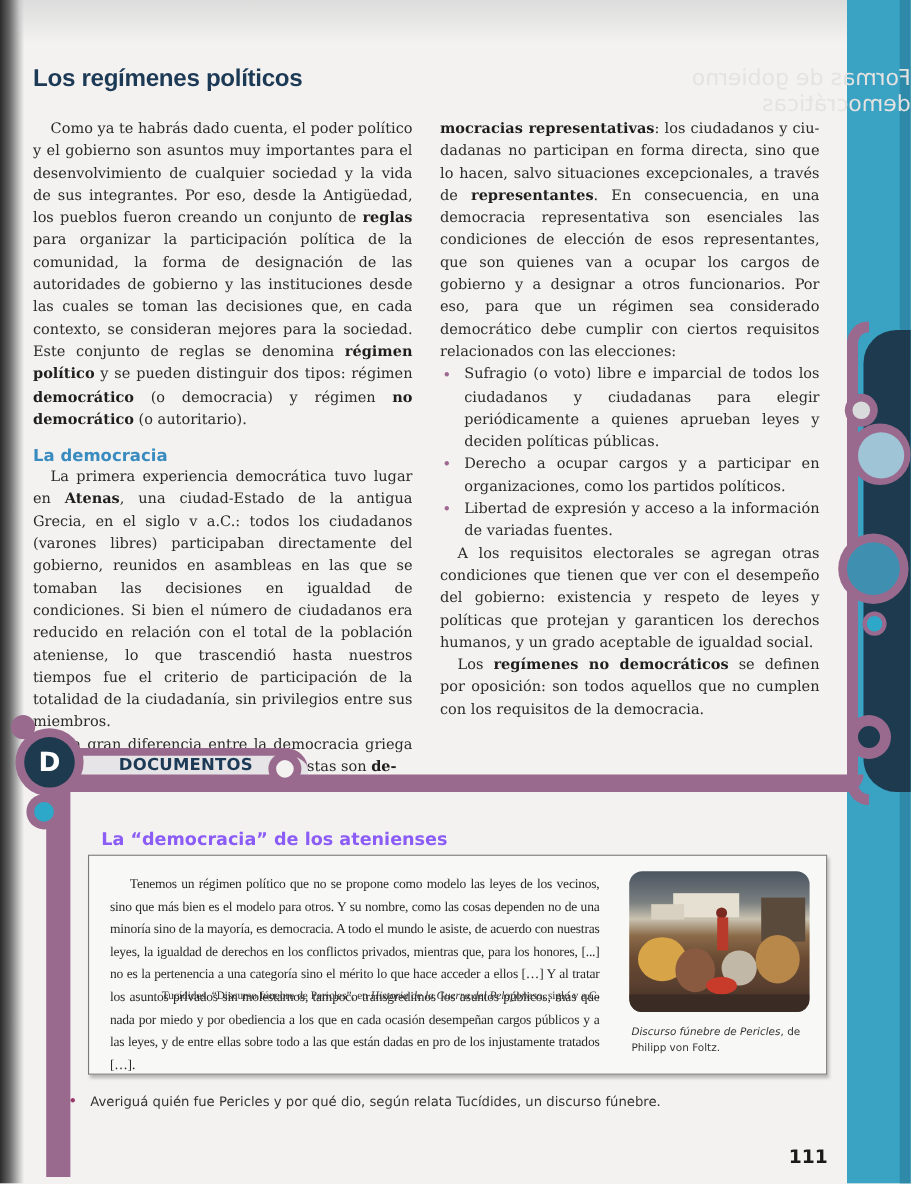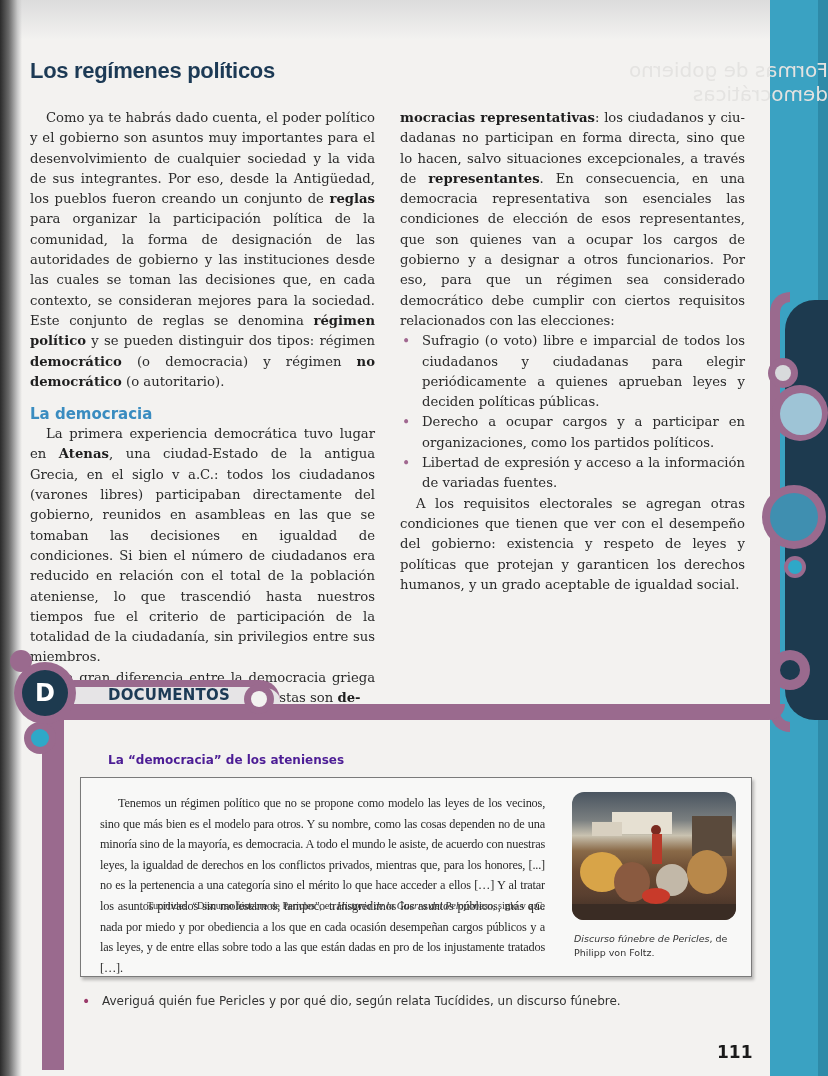--- a/index.html
+++ b/index.html
@@ -92,23 +92,23 @@
       position: absolute; left: 22px; top: 670px; width: 46px; height: 46px;
       border-radius: 50%; background: #1d3a4f; color: #fff;
       font-family: "DejaVu Sans", sans-serif; font-weight: bold; font-size: 24px;
       text-align: center; line-height: 46px;
     }
     .left-rail {
       position: absolute; left: 42px; top: 720px; width: 22px; height: 350px;
       background: #9a6a8e;
     }
     .doc-title {
-      position: absolute; left: 108px; top: 753px;
+      position: absolute; left: 92px; top: 753px;
       font-family: "DejaVu Sans", sans-serif; font-weight: bold;
-      font-size: 12px; color: #4c1d95;
+      font-size: 16px; color: #8b5cf6;
     }
     .doc-box {
       position: absolute; left: 80px; top: 777px; width: 672px; height: 200px;
       background: #f8f8f7; border: 1px solid #7a7a7a;
       box-shadow: 2px 3px 3px rgba(0,0,0,0.25);
     }
     .quote {
       position: absolute; left: 100px; top: 793px; width: 445px;
       font-family: "Liberation Serif", serif; font-size: 12.3px; line-height: 20.6px;
       text-align: justify; color: #2a2a2a; letter-spacing: -0.2px;
@@ -121,21 +121,21 @@
     .painting {
       position: absolute; left: 572px; top: 792px; width: 164px; height: 128px;
       border-radius: 12px; overflow: hidden;
       background: linear-gradient(180deg, #4a5560 0%, #7a7f80 22%, #c9c2b0 34%, #8a6a48 46%, #6a4a32 62%, #5a4030 80%, #3a2a22 100%);
     }
     .caption {
       position: absolute; left: 574px; top: 932px; width: 170px;
       font-family: "DejaVu Sans", sans-serif; font-size: 9.5px; line-height: 14px; color: #333;
     }
     .activities {
-      position: absolute; left: 80px; top: 991px; list-style: none;
+      position: absolute; left: 60px; top: 991px; list-style: none;
       font-family: "DejaVu Sans", sans-serif; font-size: 12px; line-height: 20px; color: #333;
     }
     .activities li { position: relative; padding-left: 22px; }
     .activities li::before {
       content: "\2022"; position: absolute; left: 2px; top: 0; color: #9a3a6a; font-size: 14px;
     }
     .page-number {
       position: absolute; left: 717px; top: 1042px;
       font-family: "DejaVu Sans", sans-serif; font-weight: bold; font-size: 17px; color: #1a1a1a; text-align: center;
     }
@@ -178,20 +178,21 @@
 </div>
 
 <div class="col right">
   <p class="noindent"><b>mocracias representativas</b><span>: los ciudadanos y ciu­dadanas no participan en forma directa, sino que lo hacen, salvo situaciones excepcionales, a través de </span><b>representantes</b><span>. En consecuencia, en una demo­cracia representativa son esenciales las condicio­nes de elección de esos representantes, que son quienes van a ocupar los cargos de gobierno y a designar a otros funcionarios. Por eso, para que un régimen sea considerado democrático debe cum­plir con ciertos requisitos relacionados con las elecciones:</span></p>
   <ul class="bullets">
     <li>Sufragio (o voto) libre e imparcial de todos los ciu­dadanos y ciudadanas para elegir periódicamente a quienes aprueban leyes y deciden políticas pú­blicas.</li>
     <li>Derecho a ocupar cargos y a participar en organi­zaciones, como los partidos políticos.</li>
     <li>Libertad de expresión y acceso a la información de variadas fuentes.</li>
   </ul>
   <p>A los requisitos electorales se agregan otras con­diciones que tienen que ver con el desempeño del gobierno: existencia y respeto de leyes y políticas que protejan y garanticen los derechos humanos, y un grado aceptable de igualdad social.</p>
+  <p><span>Los </span><b>regímenes no democráticos</b><span> se definen por oposición: son todos aquellos que no cumplen con los requisitos de la democracia.</span></p>
 </div>
 
 <div class="left-rail"></div>
 <div class="doc-label-bar"></div>
 <div class="doc-bar"></div>
 <div class="circ" style="left:244px;top:684px;width:30px;height:30px;background:#9a6a8e;"></div>
 <div class="circ" style="left:251px;top:691px;width:16px;height:16px;background:#f3f2f0;"></div>
 <div class="circ" style="left:10px;top:650px;width:22px;height:22px;background:#9a6a8e;"></div>
 <div class="circ" style="left:24px;top:722px;width:32px;height:32px;background:#9a6a8e;"></div>
 <div class="circ" style="left:31px;top:729px;width:18px;height:18px;background:#2ea8c8;"></div>

